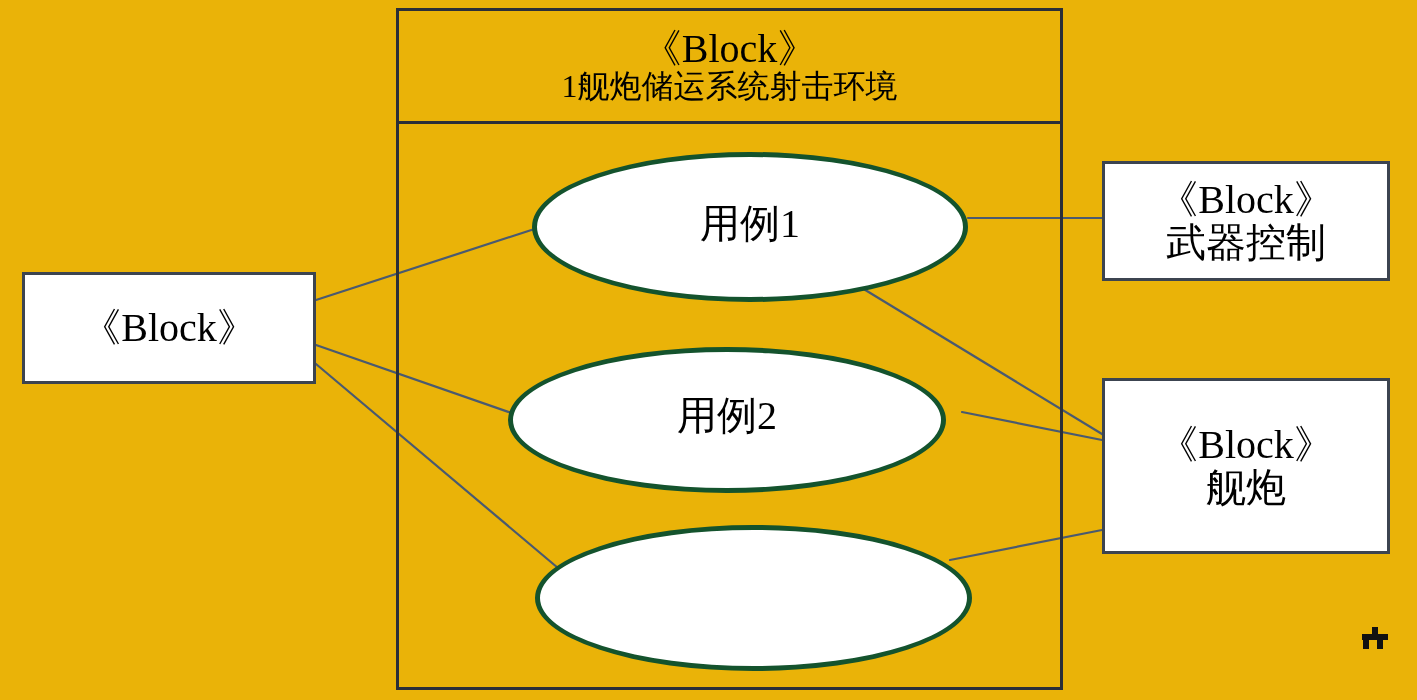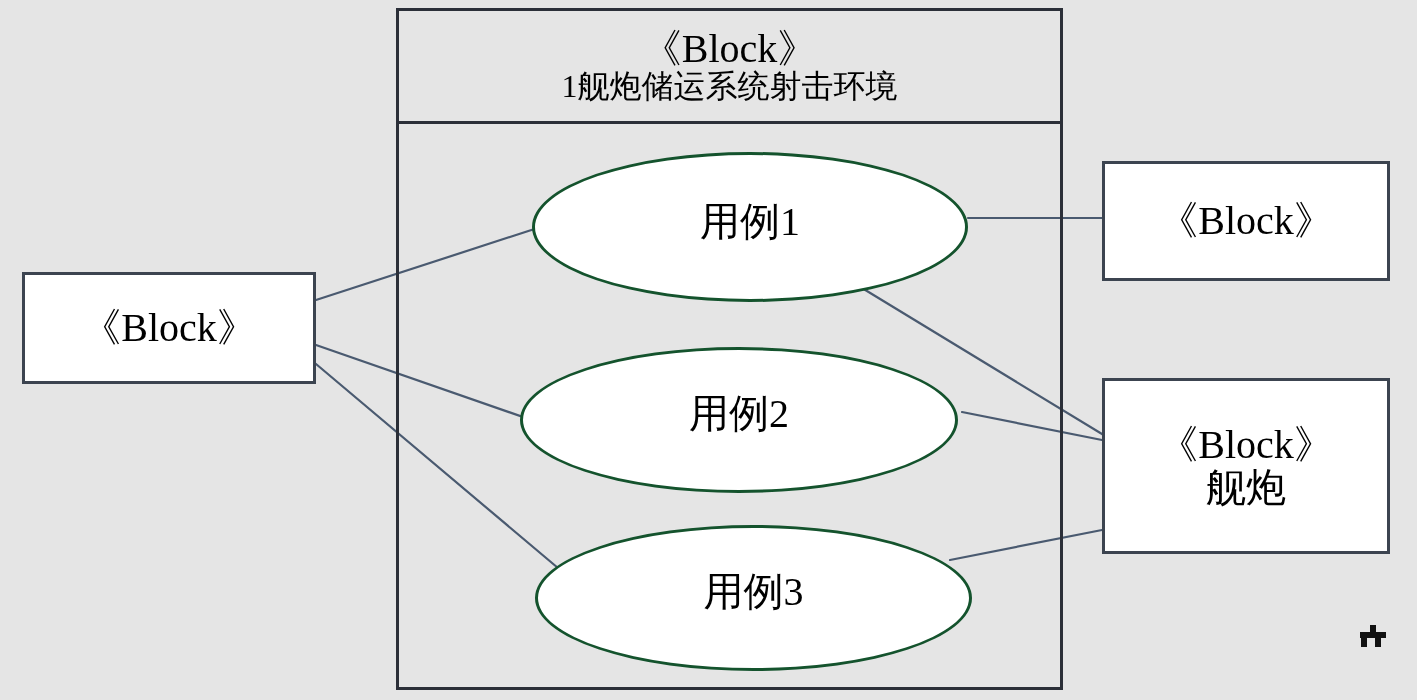--- a/index.html
+++ b/index.html
@@ -4,21 +4,21 @@
 <style>
   html, body {
     margin: 0;
     padding: 0;
     background: #ffffff;
   }
   #canvas {
     position: relative;
     width: 1417px;
     height: 700px;
-    background: #e5e5e5;
+    background: #eab308;
     font-family: "Liberation Serif", "DejaVu Serif", serif;
     overflow: hidden;
   }
   
   #wires {
     position: absolute;
     left: 0; top: 0;
     width: 1417px;
     height: 700px;
     pointer-events: none;
@@ -87,21 +87,21 @@
   }
   #block-naval-gun {
     left: 1102px;
     top: 378px;
     width: 288px;
     height: 176px;
   }
   
   .usecase {
     position: absolute;
-    border: 3px solid #14532d;
+    border: 5px solid #14532d;
     border-radius: 50%;
     background: #ffffff;
     box-sizing: border-box;
   }
   .usecase .uc-label {
     position: absolute;
     left: 0;
     width: 100%;
     text-align: center;
     font-size: 40px;
@@ -109,21 +109,21 @@
   }
   .uc-icon {
     position: absolute;
     width: 26px;
     height: 22px;
   }
   #usecase-1 { left: 532px; top: 152px; width: 436px; height: 150px; }
   #usecase-1 .uc-label { top: 47px; }
   #usecase-1 .uc-icon  { left: 822px; top: 102px; }
 
-  #usecase-2 { left: 520px; top: 347px; width: 438px; height: 146px; }
+  #usecase-2 { left: 508px; top: 347px; width: 438px; height: 146px; }
   #usecase-2 .uc-label { top: 44px; }
   #usecase-2 .uc-icon  { left: 822px; top: 97px; }
 
   #usecase-3 { left: 535px; top: 525px; width: 437px; height: 146px; }
   #usecase-3 .uc-label { top: 44px; }
   #usecase-3 .uc-icon  { left: 822px; top: 97px; }
 </style>
 </head>
 <body>
 
@@ -169,35 +169,35 @@
     <div class="uc-label">用例2</div>
     <svg class="uc-icon" viewBox="0 0 26 22">
       <rect x="0" y="7" width="26" height="6" fill="#111111"></rect>
       <rect x="10" y="0" width="6" height="8" fill="#111111"></rect>
       <rect x="1" y="12" width="6" height="10" fill="#111111"></rect>
       <rect x="15" y="12" width="6" height="10" fill="#111111"></rect>
     </svg>
   </div>
 
   <div class="usecase" id="usecase-3">
-    <div class="uc-label">用例3</div>
     <svg class="uc-icon" viewBox="0 0 26 22">
       <rect x="0" y="7" width="26" height="6" fill="#111111"></rect>
       <rect x="10" y="0" width="6" height="8" fill="#111111"></rect>
       <rect x="1" y="12" width="6" height="10" fill="#111111"></rect>
       <rect x="15" y="12" width="6" height="10" fill="#111111"></rect>
     </svg>
   </div>
 
   <div class="block" id="block-operator">
     <div class="st">《Block》</div>
   </div>
 
   <div class="block" id="block-weapon-control">
     <div class="st">《Block》</div>
+    <div class="nm">武器控制</div>
   </div>
 
   <div class="block" id="block-naval-gun">
     <div class="st">《Block》</div>
     <div class="nm">舰炮</div>
   </div>
 
 </div>
 
 </body></html>

